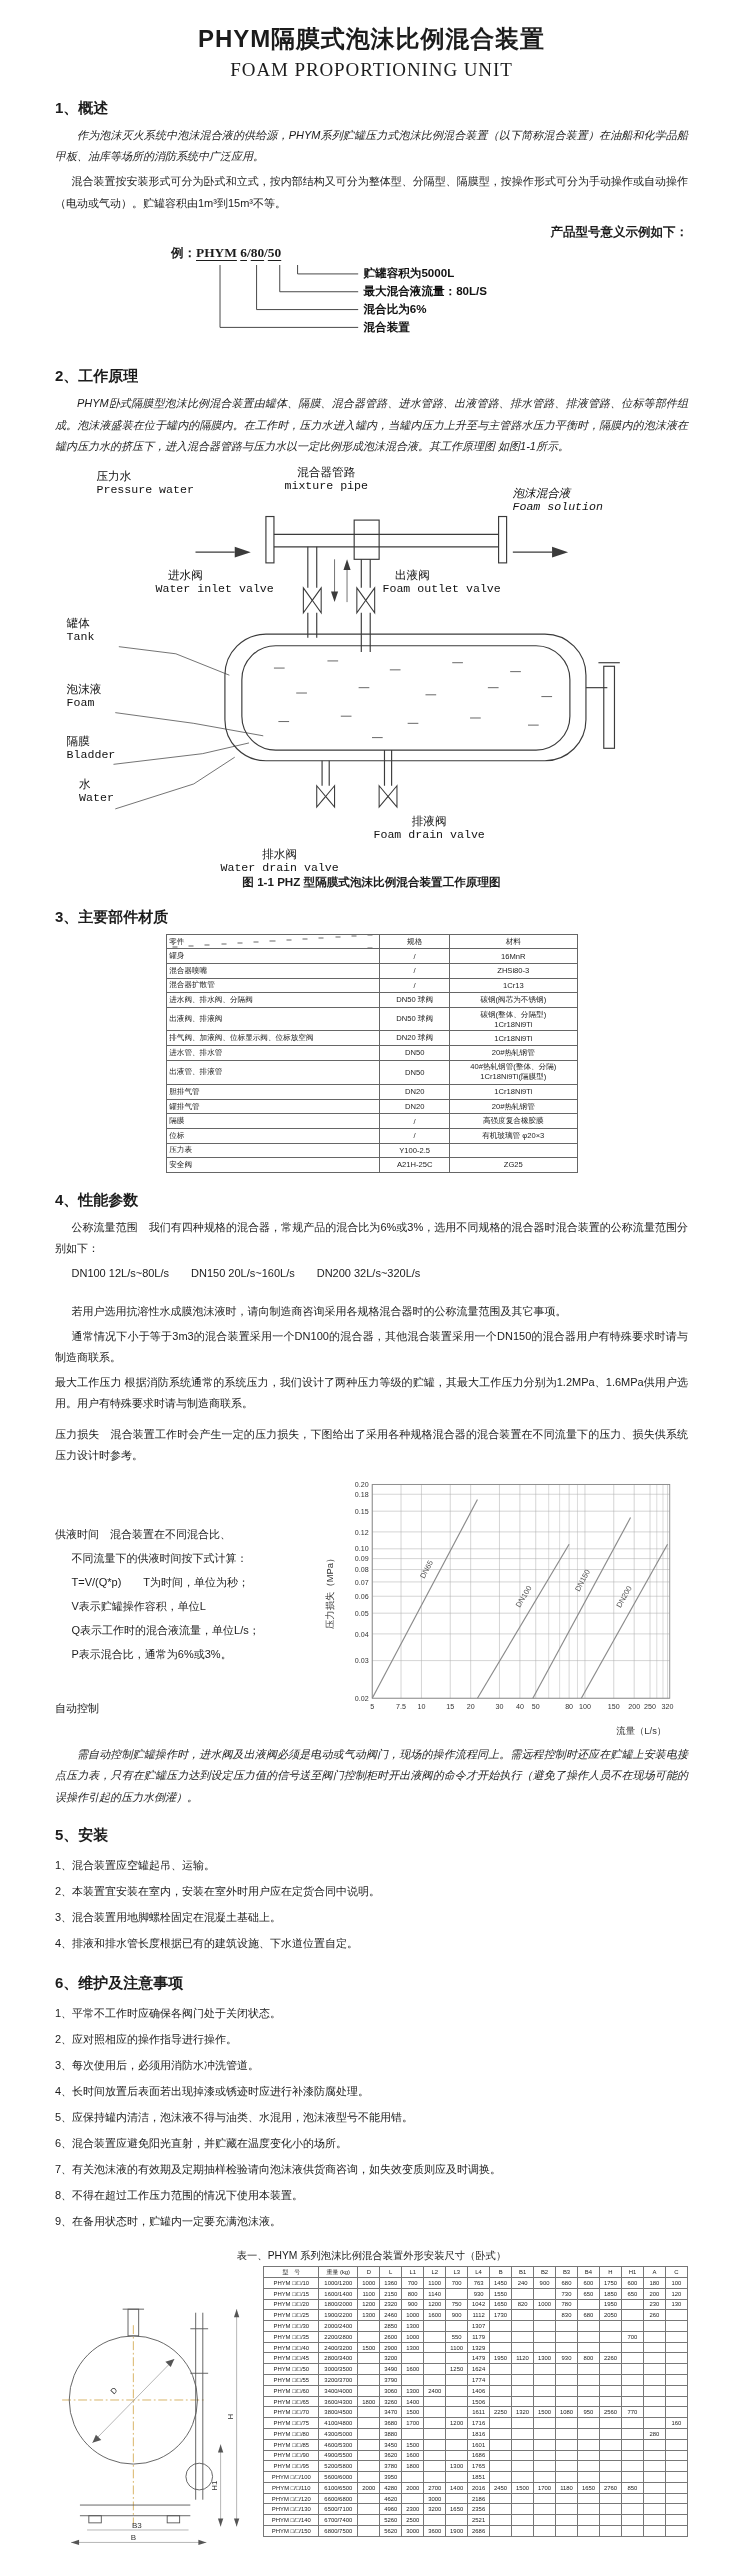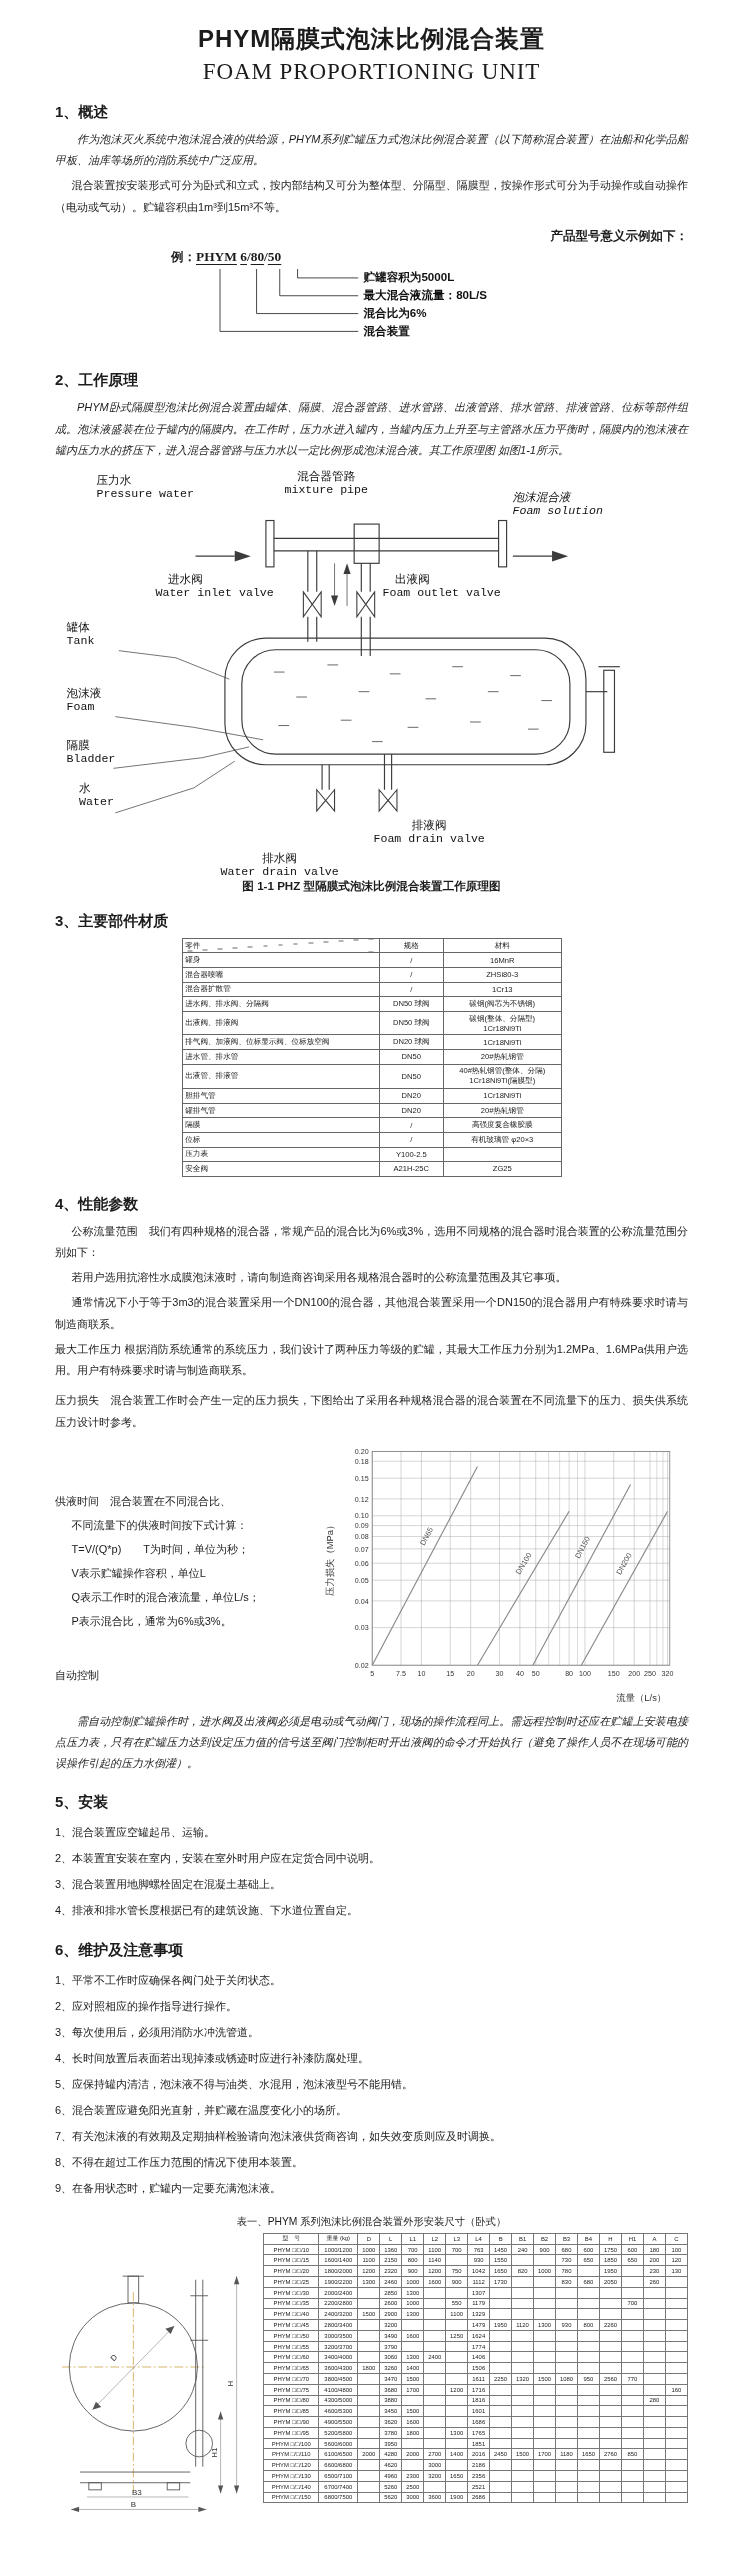--- a/index.html
+++ b/index.html
@@ -2,21 +2,21 @@
 <html style="--centerline: #c9982f;font-size:14.3px"><head>
 <meta charset="utf-8">
 <style>
   :root{ --centerline:#c9982f; }
   html,body{ margin:0; padding:0; background:#ffffff; }
   body{ font-family:"Liberation Sans","DejaVu Sans",sans-serif; color:#1c1c1c; }
   .page{ width:740px; height:2576px; overflow:hidden; box-sizing:border-box;
          background:#fff; padding:23px 52px 0 55px; position:relative; }
   h1.title{ text-align:center; font-size:24px; margin:0 0 3.6px; letter-spacing:0.9px; font-weight:bold; }
   .subtitle{ text-align:center; font-family:"Liberation Serif","DejaVu Serif",serif;
-             font-size:23px; letter-spacing:0.9px; margin-bottom:9px; }
+             font-size:19px; letter-spacing:0.9px; margin-bottom:9px; }
   h2.sec{ font-size:15px; font-weight:bold; margin:18px 0 7.1px; }
   p.body{ font-size:11px; line-height:21.4px; margin:0 0 3.6px; text-align:justify; }
   .ind{ text-indent:2em;font-style:italic; }
   .ind1{ text-indent:1.5em; }
   .flowline{ padding-left:1.5em; font-size:11px; line-height:21.4px; margin:3.6px 0 16px; }
   
   .model-block{ margin:9px 0 5.3px 116px; font-size:12.5px; }
   .model-intro{ font-weight:bold; line-height:19.6px;text-align:right; }
   .model-line2{ font-weight:bold; line-height:19.6px; }
   .model-line2 .code{ font-family:"Liberation Serif",serif; font-size:13.4px; font-weight:bold; }
@@ -25,21 +25,21 @@
   .callout-svg text{ font-size:13px; font-weight:bold; fill:#111; }
   .callout-svg line{ stroke:#333; stroke-width:1; }
   
   .diagram{ position:relative; width:624px; height:403px; margin:5.3px auto 0; }
   .diagram svg{ position:absolute; left:0; top:0; }
   .dlabel{ position:absolute; font-size:11.6px; color:#111; line-height:14.3px; white-space:nowrap; }
   .dlabel .en{ font-family:"Liberation Mono","DejaVu Sans Mono",monospace; font-size:11.6px; }
   .fig-caption{ text-align:center; font-size:11.6px; font-weight:bold; margin:9px 0 0; }
   
   .mat-wrap{ display:flex; justify-content:center; margin-top:7.1px; }
-  table.mat{ border-collapse:collapse; width:380px; table-layout:fixed; }
+  table.mat{ border-collapse:collapse; width:412px; table-layout:fixed; }
   table.mat th, table.mat td{ border:0.9px solid #666; font-size:7.6px; padding:1.8px 2.7px;
       text-align:center; white-space:pre-line; color:#222; font-weight:normal; }
   table.mat td:first-child{ text-align:left; }
   table.mat th.diag{ background:
       linear-gradient(to bottom right, transparent 49.4%, #666 49.4%, #666 50.6%, transparent 50.6%);
       text-align:left; vertical-align:bottom; }
   table.mat col.c0{ width:52%; } table.mat col.c1{ width:17%; } table.mat col.c2{ width:31%; }
   
   .chart-row{ display:flex; margin-top:5.3px; }
   .supply-col{ width:267px; padding-top:50px; }
@@ -315,20 +315,21 @@
               <td>A21H-25C</td>
               <td>ZG25</td>
             </tr>
           </tbody>
         </table>
       </div>
   </div>
 
   <h2 class="sec">4、性能参数</h2>
   <p class="body ind1">公称流量范围　我们有四种规格的混合器，常规产品的混合比为6%或3%，选用不同规格的混合器时混合装置的公称流量范围分别如下：</p>
+  <div class="flowline">DN100  12L/s~80L/s　　DN150  20L/s~160L/s　　DN200  32L/s~320L/s</div>
   <p class="body ind1">若用户选用抗溶性水成膜泡沫液时，请向制造商咨询采用各规格混合器时的公称流量范围及其它事项。</p>
   <p class="body ind1">通常情况下小于等于3m3的混合装置采用一个DN100的混合器，其他混合装置采用一个DN150的混合器用户有特殊要求时请与制造商联系。</p>
   <p class="body">最大工作压力 根据消防系统通常的系统压力，我们设计了两种压力等级的贮罐，其最大工作压力分别为1.2MPa、1.6MPa供用户选用。用户有特殊要求时请与制造商联系。</p>
   <p class="body" style="margin-top:9px;">压力损失　混合装置工作时会产生一定的压力损失，下图给出了采用各种规格混合器的混合装置在不同流量下的压力、损失供系统压力设计时参考。</p>
 
   <div class="chart-row">
     <div class="supply-col">
       <div>供液时间　混合装置在不同混合比、</div>
       <div style="padding-left:1.5em;">不同流量下的供液时间按下式计算：</div>
       <div style="padding-left:1.5em;">T=V/(Q*p)　　T为时间，单位为秒；</div>

